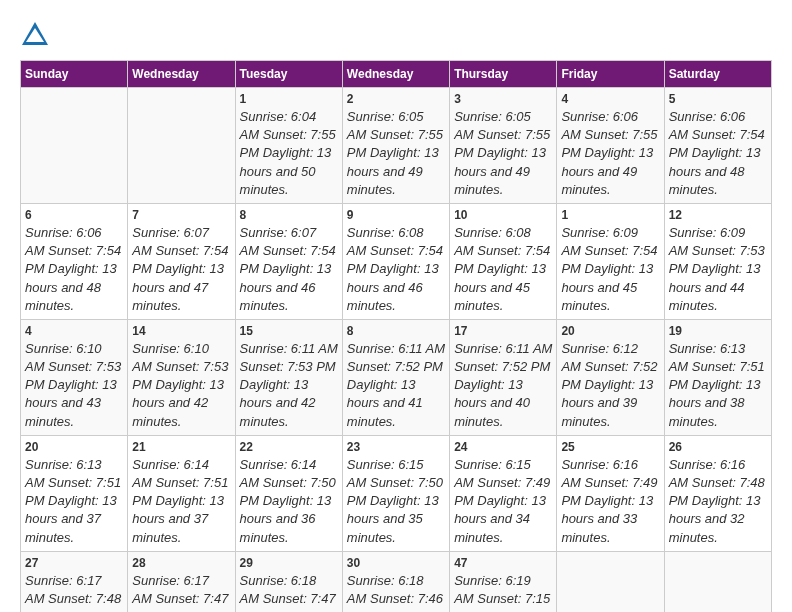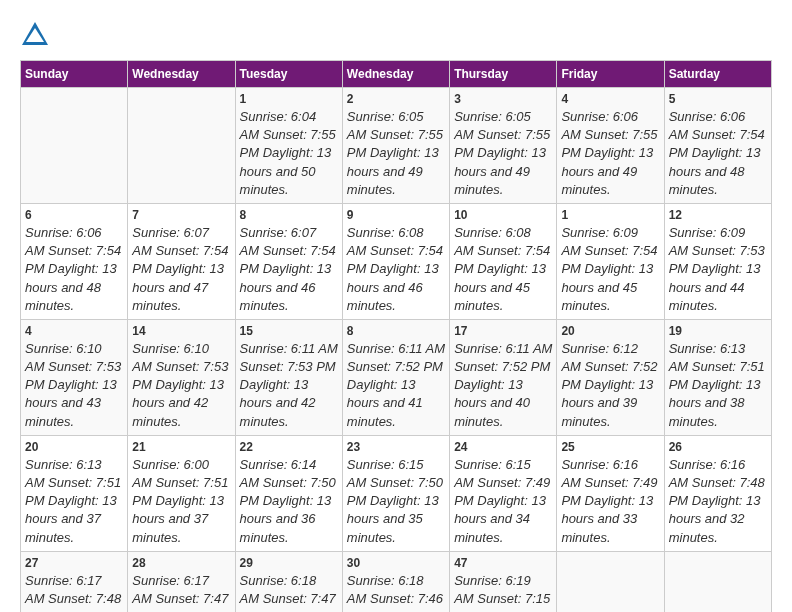--- a/index.html
+++ b/index.html
@@ -251,21 +251,21 @@
       </tr>
       <tr>
         <td>
           <span class="day-number">20</span>
           <div class="day-info">Sunrise: 6:13 AM
 Sunset: 7:51 PM
 Daylight: 13 hours and 37 minutes.</div>
         </td>
         <td>
           <span class="day-number">21</span>
-          <div class="day-info">Sunrise: 6:00 AM
+          <div class="day-info">Sunrise: 6:14 AM
 Sunset: 7:51 PM
 Daylight: 13 hours and 37 minutes.</div>
         </td>
         <td>
           <span class="day-number">22</span>
           <div class="day-info">Sunrise: 6:14 AM
 Sunset: 7:50 PM
 Daylight: 13 hours and 36 minutes.</div>
         </td>
         <td>

